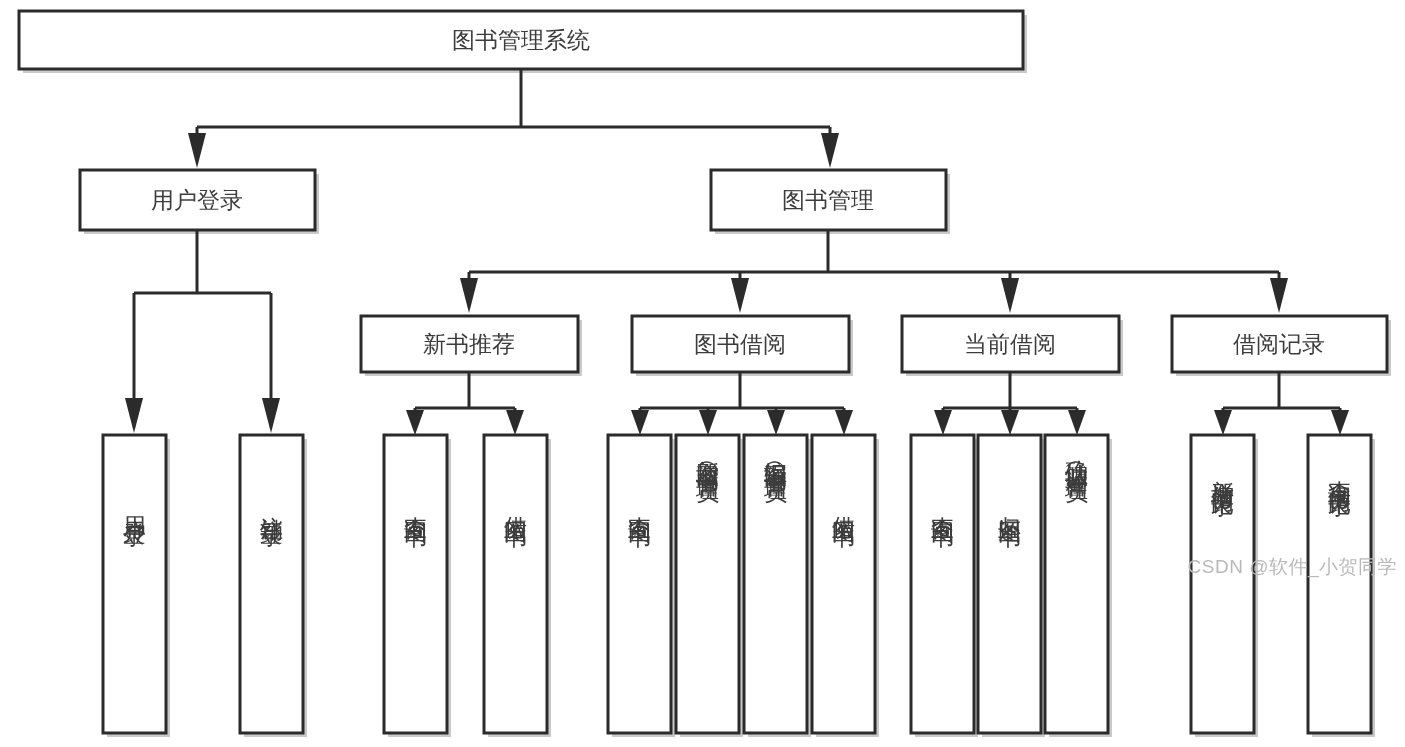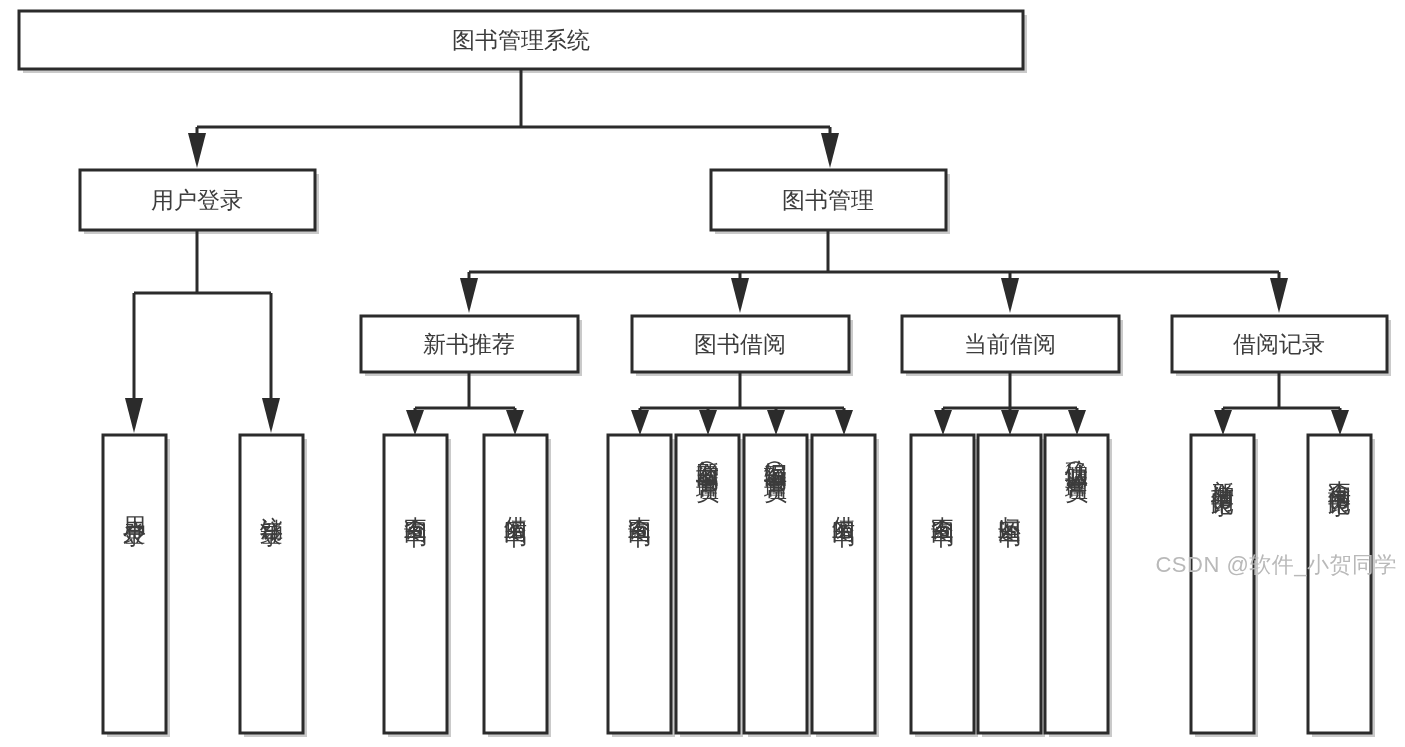--- a/index.html
+++ b/index.html
@@ -65,21 +65,21 @@
     display: flex;
     align-items: flex-start;
     justify-content: center;
     pointer-events: none;
   }
   .watermark {
     position: absolute;
     right: 8px;
     bottom: 6px;
     font-family: "Liberation Sans", "DejaVu Sans", sans-serif;
-    font-size: 22px;
+    font-size: 19px;
     color: #b9b9b9;
     white-space: nowrap;
     letter-spacing: 0.5px;
   }
 </style>
 </head>
 <body>
 
 <div id="diagram-root">
 

